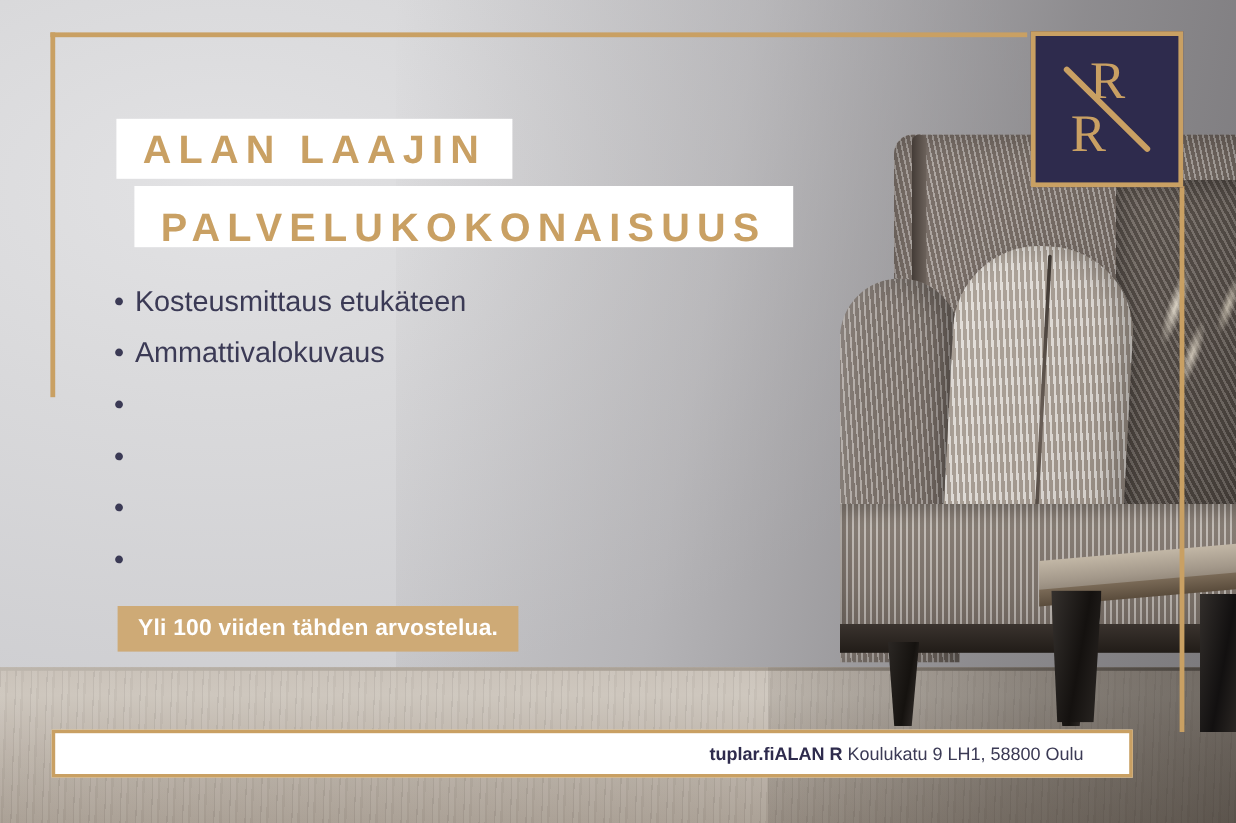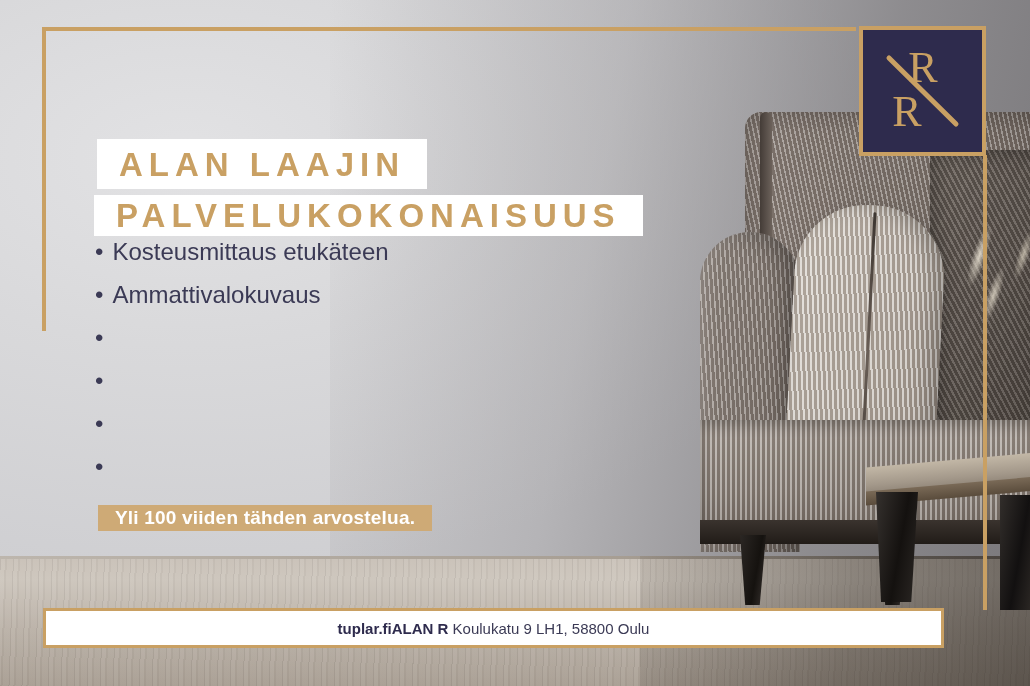--- a/index.html
+++ b/index.html
@@ -152,49 +152,49 @@
   
   .logo{
     position:absolute;left:859px;top:26px;width:127px;height:130px;
     background:#2e2b4d;border:4px solid #c9a063;box-sizing:border-box;
   }
   .logo svg{display:block;width:100%;height:100%;}
 
   
   .hl{
     position:absolute;background:#ffffff;
-    display:flex;align-items:center;margin-top:40px;
+    display:flex;align-items:center;
   }
   .hl span{
     color:#c9a063;font-weight:700;letter-spacing:6px;
     font-size:33px;line-height:1;font-family:"Liberation Sans",sans-serif;
   }
   .hl1{left:97px;top:99px;height:50px;padding:0 22px;}
-  .hl2{left:94px;top:155px;height:41px;padding:0 22px;}
+  .hl2{left:112px;top:155px;height:51px;padding:0 22px;align-items:flex-end;}
 
   
   .bullets{position:absolute;left:95px;top:240px;width:560px;}
   .bullet{
     color:#3b3a55;font-size:24px;line-height:1;margin-bottom:19px;
     display:flex;align-items:baseline;
   }
   .bullet .dot{margin-right:9px;font-size:24px;line-height:1;}
 
   
   .badge{
-    position:absolute;left:98px;top:505px;height:26px;
+    position:absolute;left:98px;top:505px;height:38px;
     background:#ceaa76;display:flex;align-items:center;padding:0 17px;
   }
   .badge span{color:#ffffff;font-weight:700;font-size:19px;letter-spacing:.2px;}
 
   
   .footer{
     position:absolute;left:43px;top:608px;width:901px;height:40px;
     background:#ffffff;border:3px solid #c9a063;box-sizing:border-box;
-    display:flex;align-items:center;justify-content:center;
+    display:flex;align-items:center;justify-content:flex-end;
     padding:0 38px;
   }
   .footer .site{color:#2e2b4d;font-weight:700;font-size:15px;}
   .footer .addr{color:#3b3a55;font-size:15px;}
   .footer .addr b{font-weight:700;color:#2e2b4d;}
 </style>
 </head>
 <body>
 
 <div class="ad">

